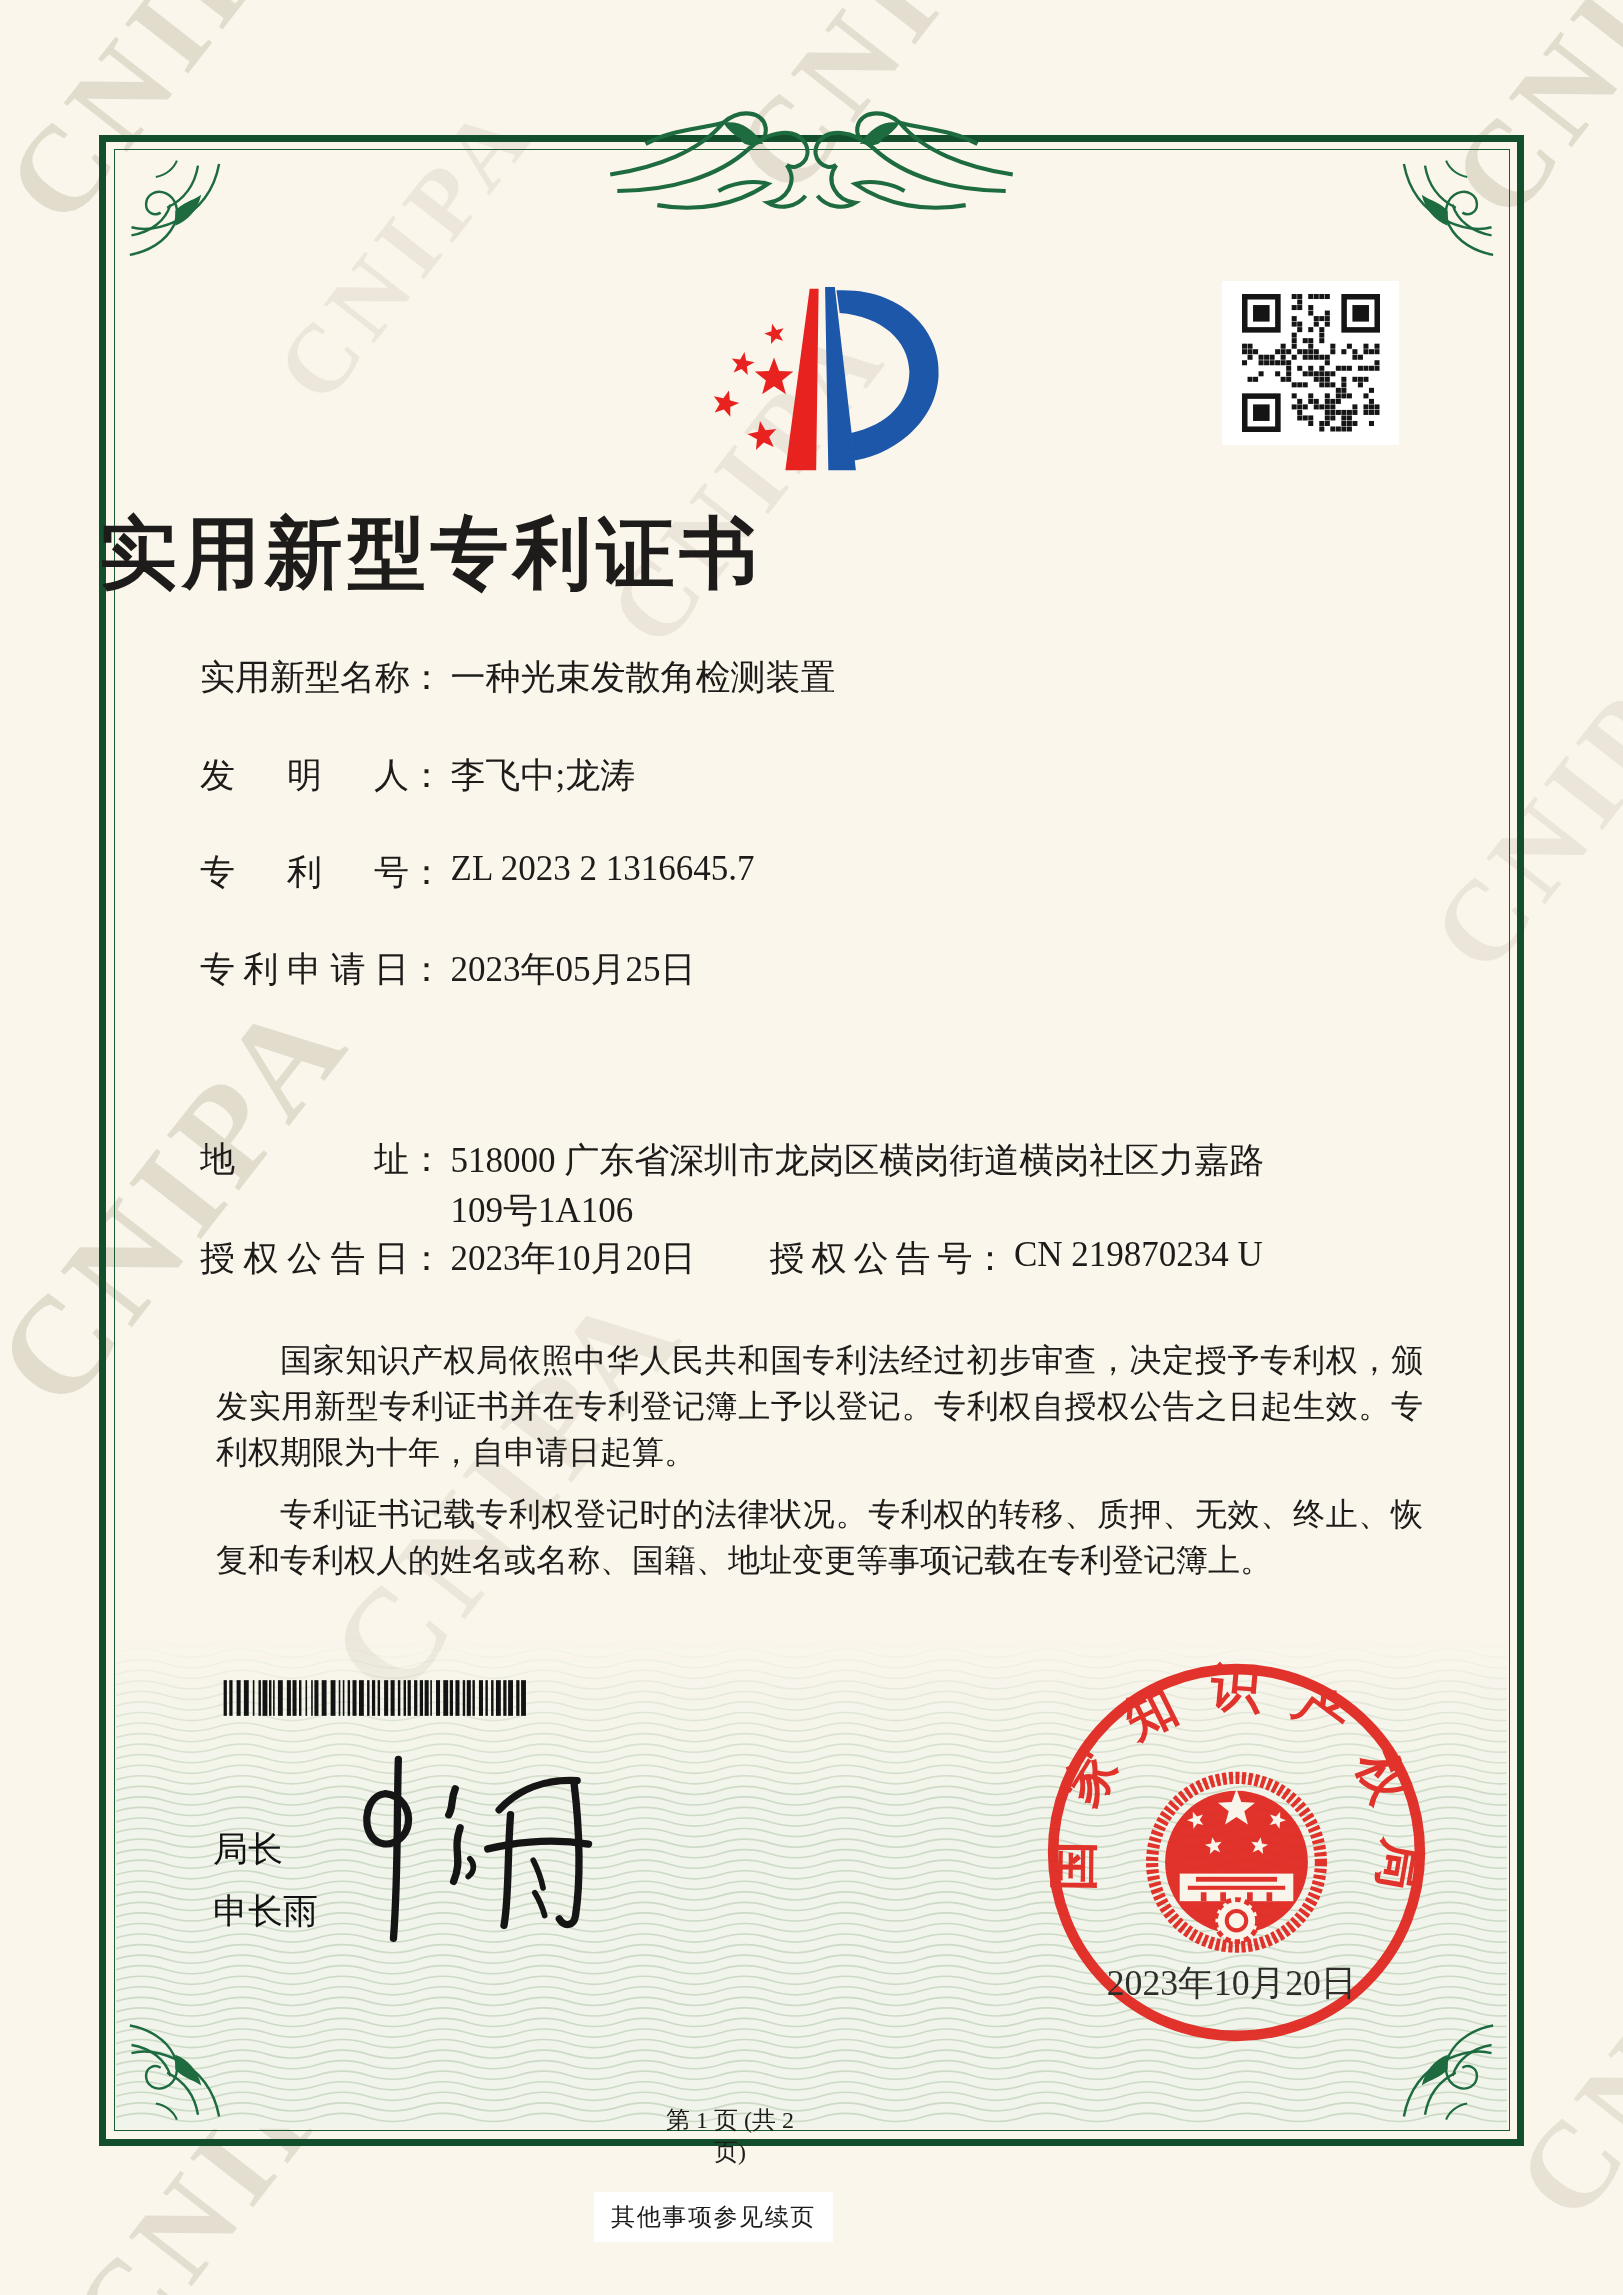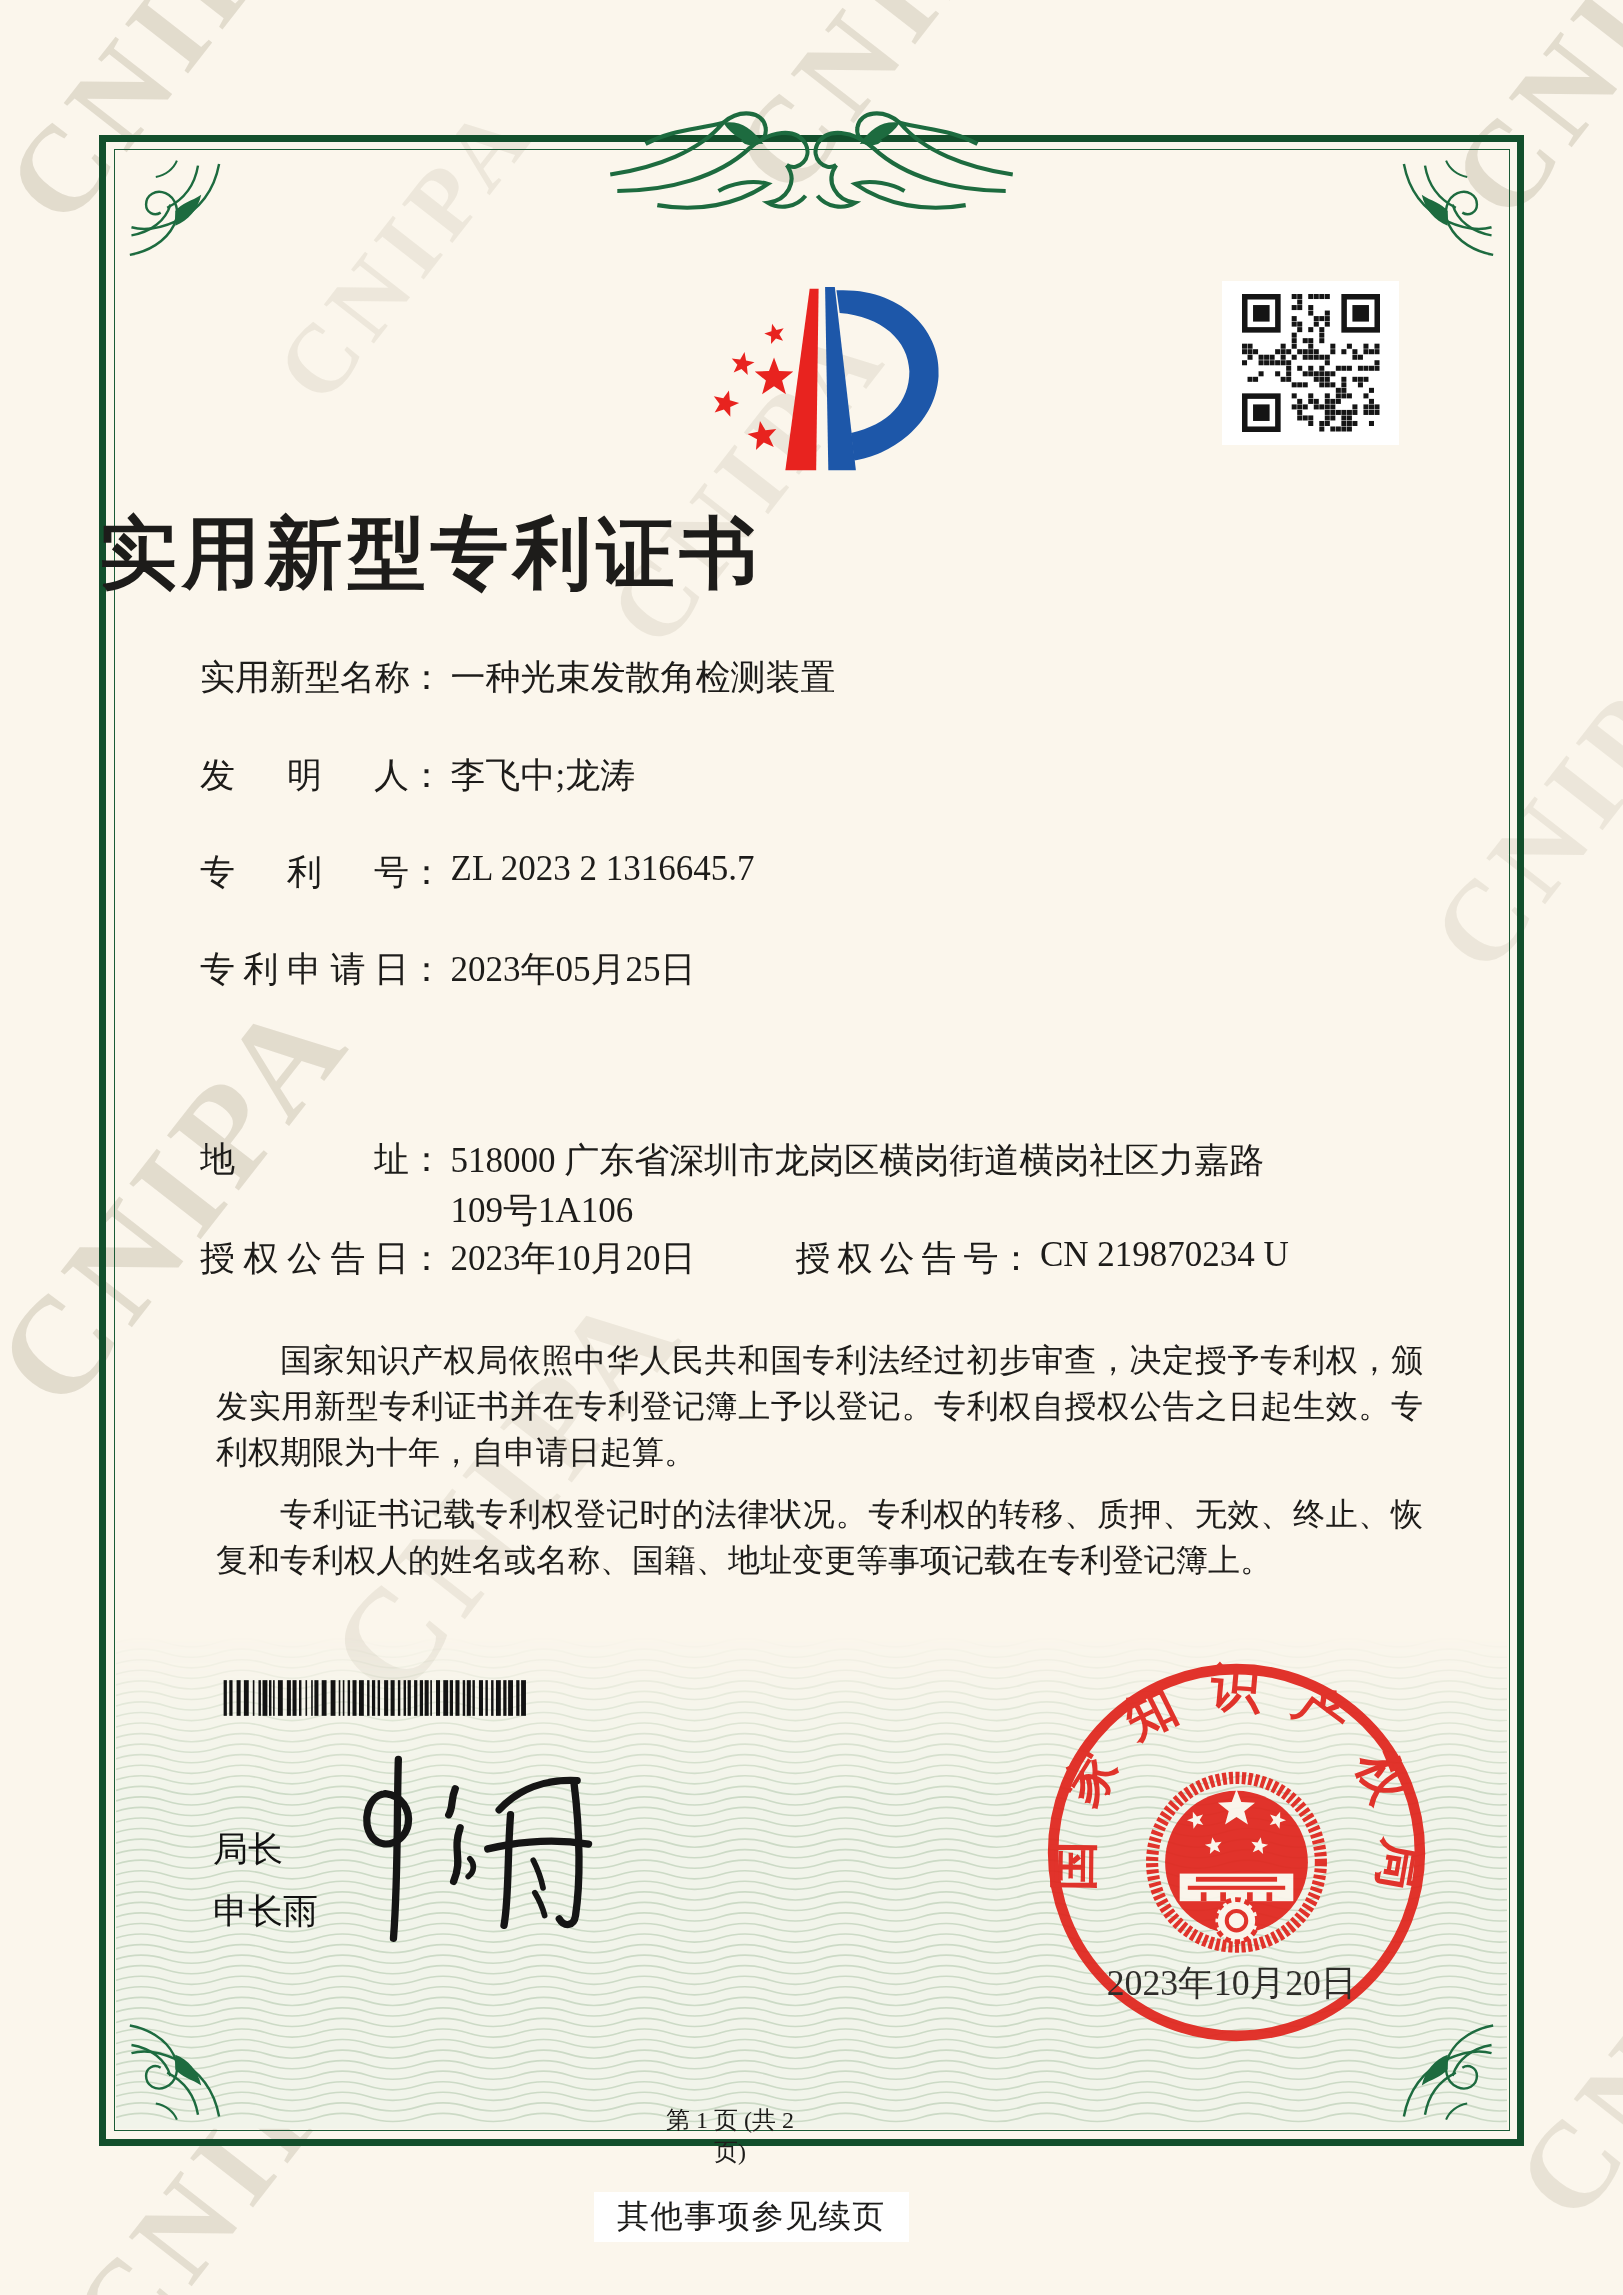--- a/index.html
+++ b/index.html
@@ -29,33 +29,33 @@
   .qr-box{position:absolute; left:1222px; top:281px; width:177px; height:164px; background:#ffffff; z-index:4;}
   .qr-box svg{position:absolute; left:19.5px; top:13px;}
   .title{position:absolute; left:99px; top:502px; width:1190px; text-align:left;
     font-size:78px; font-weight:700; letter-spacing:4.9px; z-index:4;font-family:Liberation Serif, serif;}
   
   .row{position:absolute; left:200px; width:1266px; font-size:35px; z-index:4; white-space:nowrap;}
   .lbl{display:inline-block; width:209px; text-align:justify; text-align-last:justify; vertical-align:top;}
   .colon{display:inline-block; margin-right:6.5px; vertical-align:top;}
   .val{display:inline-block; vertical-align:top;}
   .val-wrap{display:inline-block; width:848px; line-height:1.42; vertical-align:top; white-space:normal;}
-  .lbl2{display:inline-block; width:203px; margin-left:100px; text-align:justify; text-align-last:justify; vertical-align:top;}
+  .lbl2{display:inline-block; width:203px; margin-left:74px; text-align:justify; text-align-last:justify; vertical-align:top;}
   
   .paras{position:absolute; left:200px; top:1321px; width:1239px; z-index:4;}
   .paras p{margin:16px; font-size:32px; line-height:46px; text-align:justify; text-indent:2em; color:#1d1c1a;}
   
   .barcode{position:absolute; left:222px; top:1680px; z-index:4;}
   .signatory{position:absolute; left:213px; top:1818px; z-index:4;
     font-family:Liberation Sans, sans-serif; font-weight:500; font-size:35px; line-height:62px; color:#121212;}
   .signature{position:absolute; left:356px; top:1753px; z-index:4;}
   .seal{position:absolute; left:1045px; top:1661px; z-index:5;}
   .page-no{position:absolute; left:649px; top:2104px; width:162px; text-align:center; font-size:24px; z-index:4;}
   .footer-note{position:absolute; left:594px; top:2192px; min-width:229px; height:50px; background:#ffffff;
-    display:flex; align-items:center; justify-content:center; font-size:32px; padding:0 23px; z-index:4; letter-spacing:1.6px;}
+    display:flex; align-items:center; justify-content:center; font-size:24px; padding:0 5px; z-index:4; letter-spacing:1.6px;}
 </style>
 </head>
 <body>
 
 <div class="page">
 
   <span class="wm" style="left:-49px;top:-32px;font-size:122px;opacity:.22">CNIPA</span>
   <span class="wm" style="left:678px;top:-61px;font-size:122px;opacity:.2">CNIPA</span>
   <span class="wm" style="left:1396px;top:-37px;font-size:122px;opacity:.22">CNIPA</span>
   <span class="wm" style="left:231px;top:195px;font-size:97px;opacity:.12">CNIPA</span>

